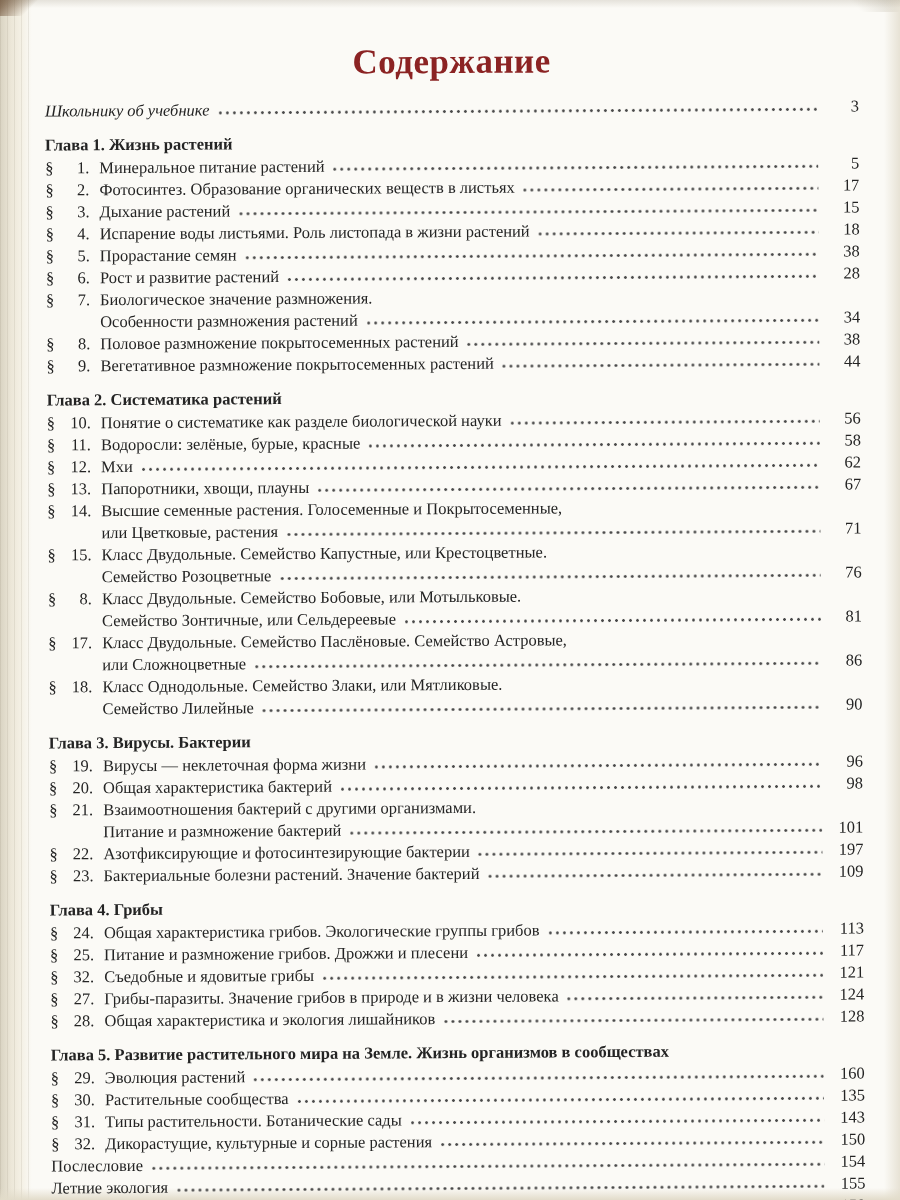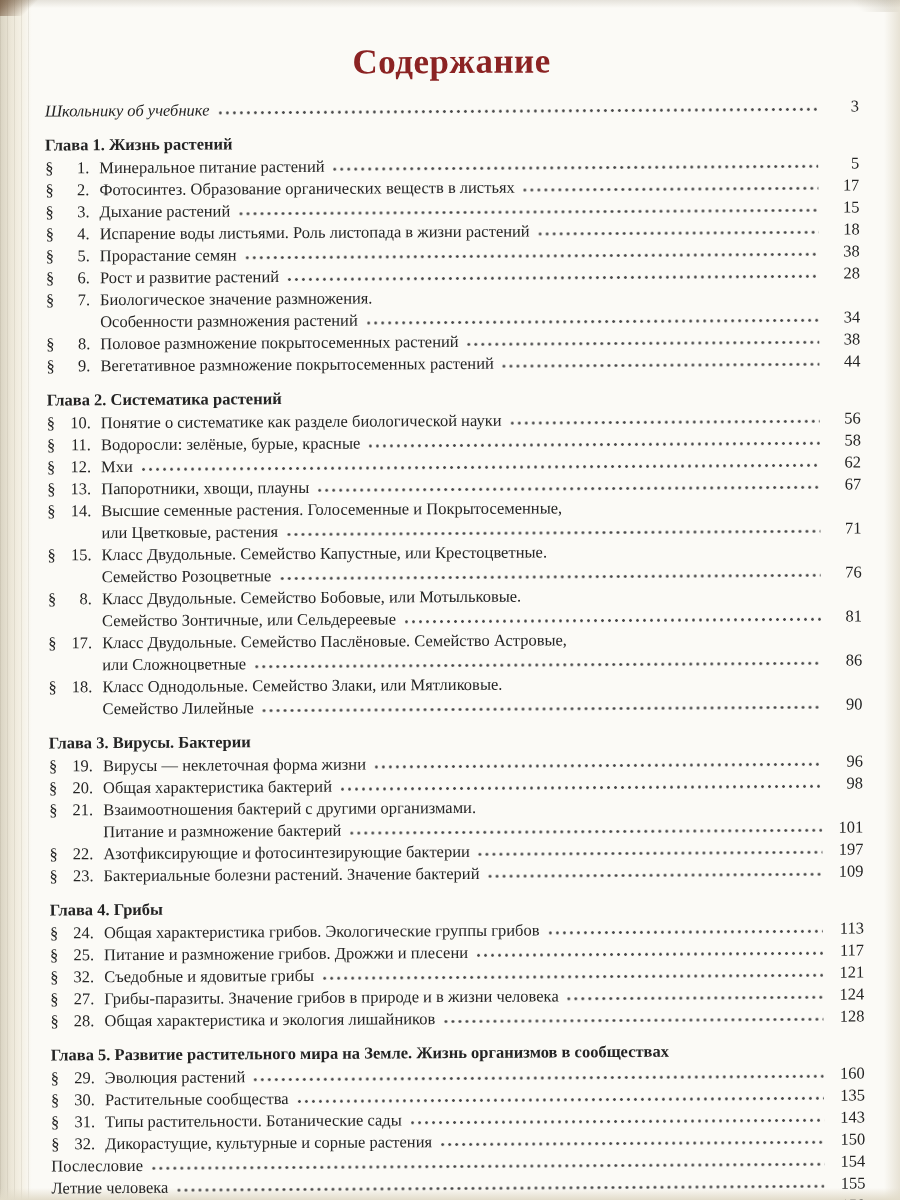--- a/index.html
+++ b/index.html
@@ -433,21 +433,21 @@
           <span class="text">Дикорастущие, культурные и сорные растения</span>
           <span class="dots"></span>
           <span class="pg">150</span>
         </div>
         <div class="row plain">
           <span class="text">Послесловие</span>
           <span class="dots"></span>
           <span class="pg">154</span>
         </div>
         <div class="row plain">
-          <span class="text">Летние человека</span>
+          <span class="text">Летние экология</span>
           <span class="dots"></span>
           <span class="pg">155</span>
         </div>
         <div class="row plain">
           <span class="text">Предметный указатель</span>
           <span class="dots"></span>
           <span class="pg">159</span>
         </div>
       </div>
   </div>

